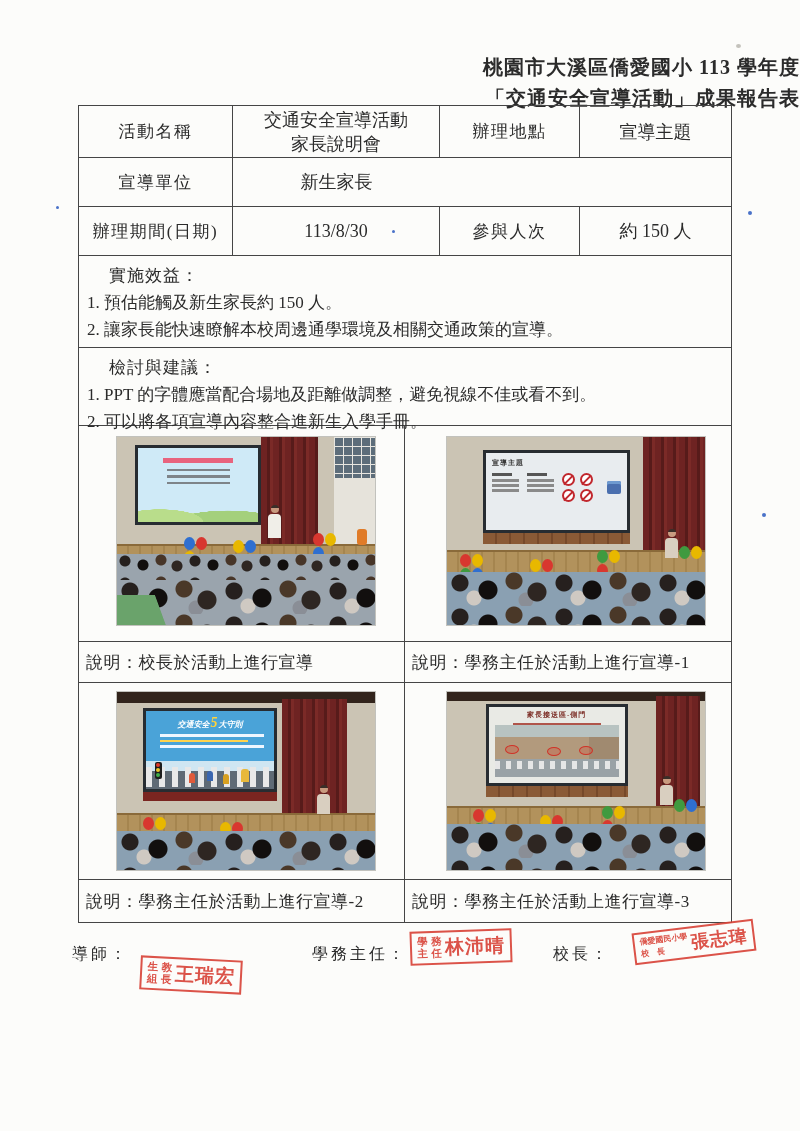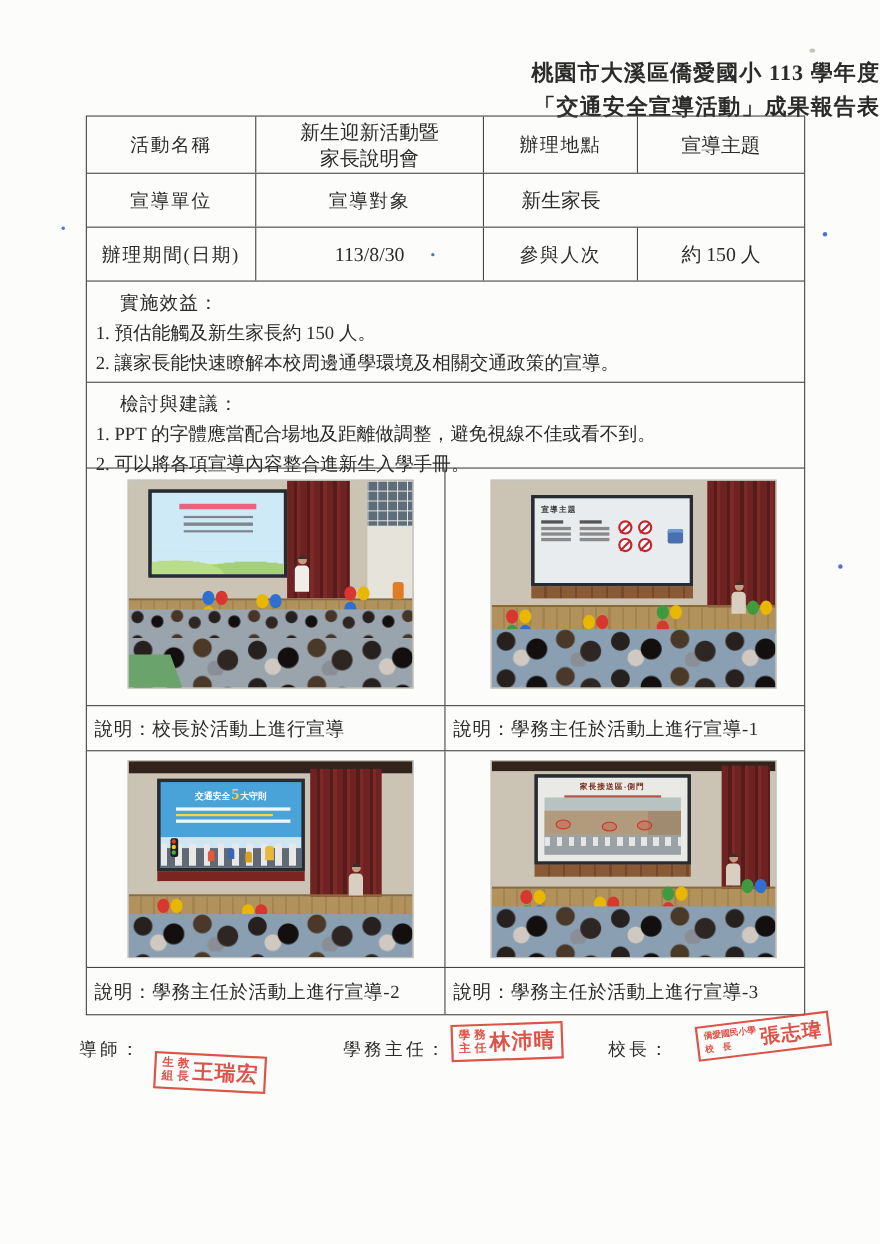--- a/index.html
+++ b/index.html
@@ -100,21 +100,21 @@
   .bars .h { width:20px; height:3px; background:#555; margin-bottom:3px; }
   .bars i { display:block; width:27px; height:2.5px; background:#8a8a8a; margin-bottom:2.5px; }
   .nosigns { display:grid; grid-template-columns:15px 15px; gap:3px; }
   .nosign { width:13px; height:13px; border:2px solid #c1272d; border-radius:50%;
     background:#fff; position:relative; }
   .nosign::after { content:""; position:absolute; left:-2px; top:3.5px; width:13px; height:2px;
     background:#c1272d; transform:rotate(-45deg); }
   .vest { width:18px; height:13px; background:#4a6fae; border-radius:2px; margin-left:4px;
     box-shadow:inset 0 3px 0 #6e9ad0; align-self:center; }
   
-  .sl3 { background:var(--slide-blue,#4aa3d8); padding-top:4px; }
+  .sl3 { background:var(--slide-blue,#4aa3d8); padding-top:4px;font-style:italic; }
   .sl3 .t { display:flex; align-items:baseline; justify-content:center; gap:1px;
     font-weight:bold; }
   .sl3 .t .a { font-size:8px; color:#fff; } .sl3 .t .b { font-size:14px; color:#ffd23a; }
   .sl3 .l { height:2.5px; background:#eef6ff; margin:3px 10px 0 14px; }
   .sl3 .l.y { background:#ffd34d; margin-right:26px; }
   .sl3 .scene { position:absolute; bottom:0; left:0; width:100%; height:36%; background:#cfe6f2; }
   .sl3 .road { position:absolute; bottom:0; width:100%; height:62%; background:#5f6a75; }
   .sl3 .zebra { position:absolute; bottom:2px; width:100%; height:70%;
     background:repeating-linear-gradient(90deg,#e8e8e8 0 6px,transparent 6px 13px); }
   .sl3 .tlight { position:absolute; left:9px; bottom:10px; width:7px; height:17px;
@@ -154,30 +154,29 @@
   <div class="title">
     <div>桃園市大溪區僑愛國小 113 學年度</div>
     <div>「交通安全宣導活動」成果報告表</div>
   </div>
 
   <div class="tbl">
 
     <div class="row r-info h52">
       <div class="cell lab">活動名稱</div>
       <div class="cell v two">
-        <span>新生迎新活動暨</span>
+        <span>交通安全宣導活動</span>
         <span>家長說明會</span>
       </div>
       <div class="cell lab">辦理地點</div>
       <div class="cell v">宣導主題</div>
     </div>
 
     <div class="row r-info h49">
       <div class="cell lab">宣導單位</div>
-      <div class="cell lab">宣導對象</div>
       <div class="cell v">新生家長</div>
     </div>
 
     <div class="row r-info h49">
       <div class="cell lab">辦理期間(日期)</div>
       <div class="cell v">113/8/30</div>
       <div class="cell lab">參與人次</div>
       <div class="cell v">約 150 人</div>
     </div>
 

